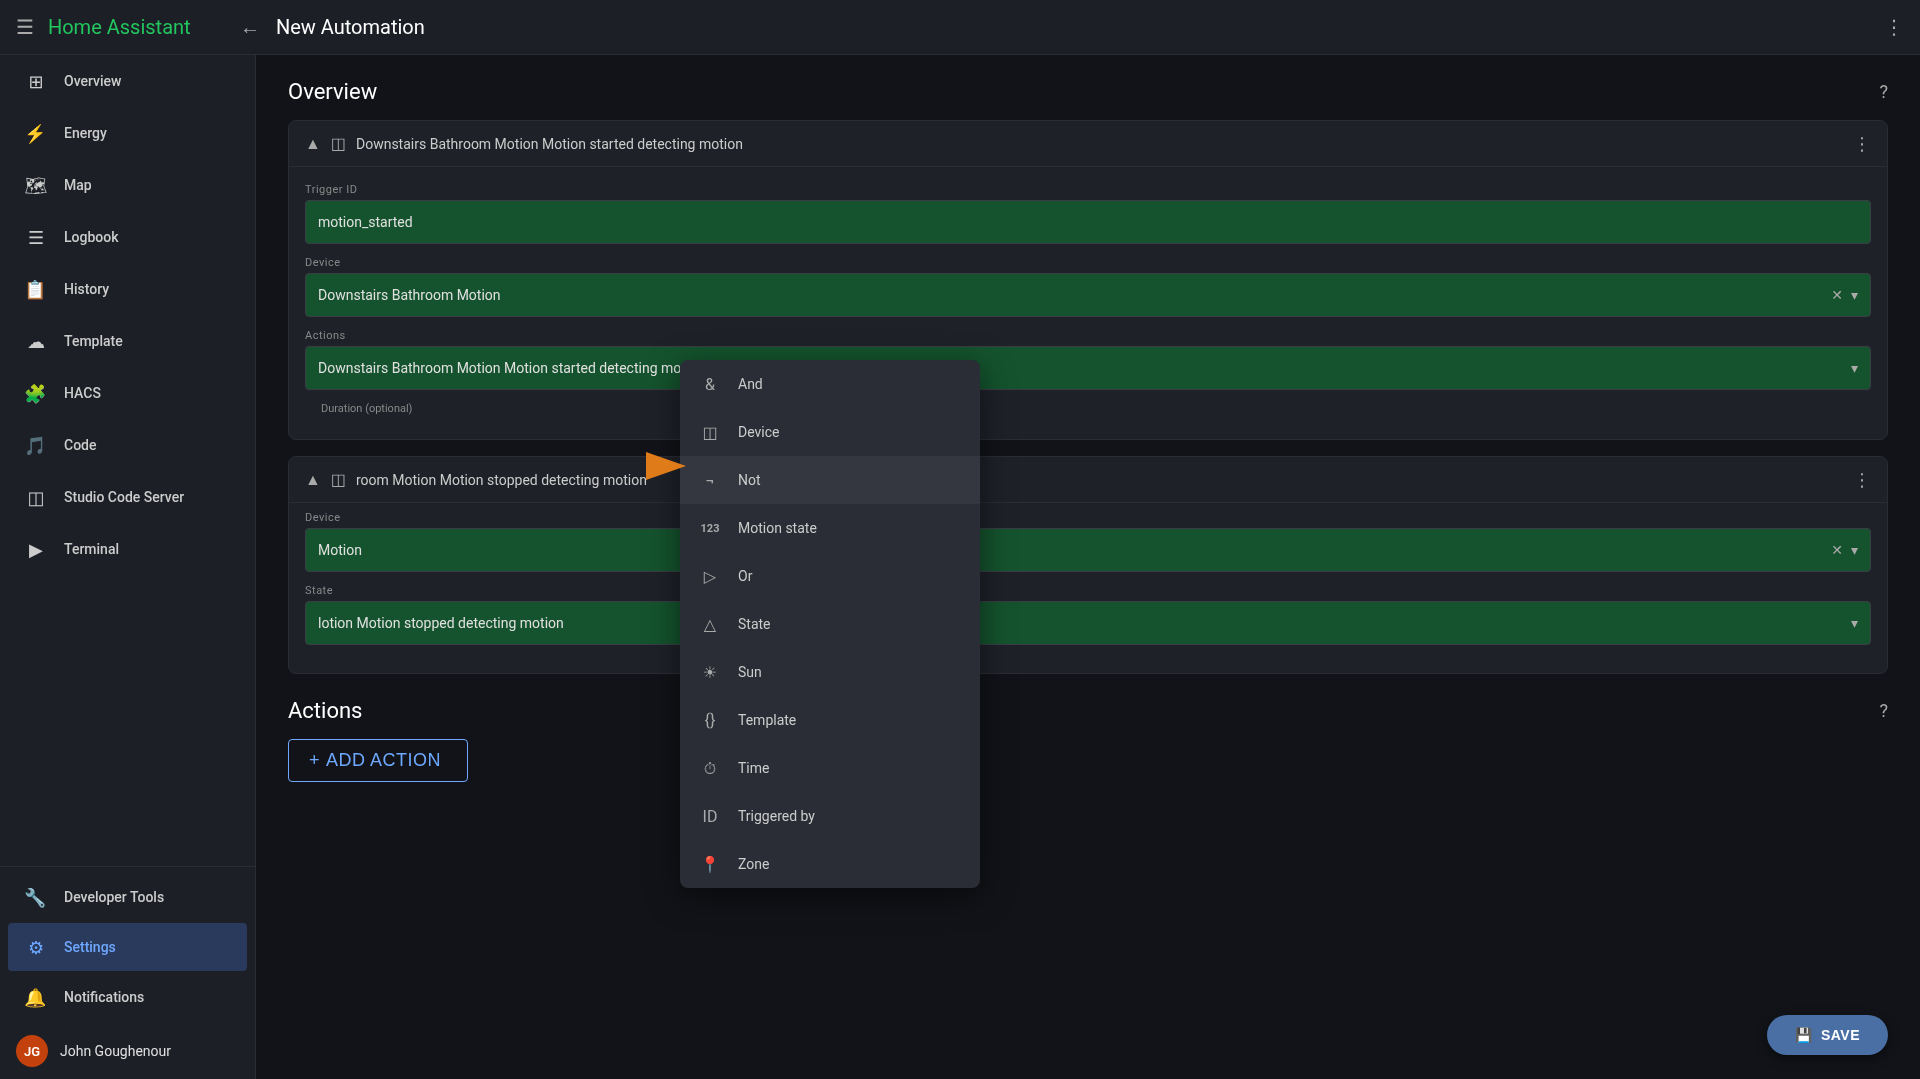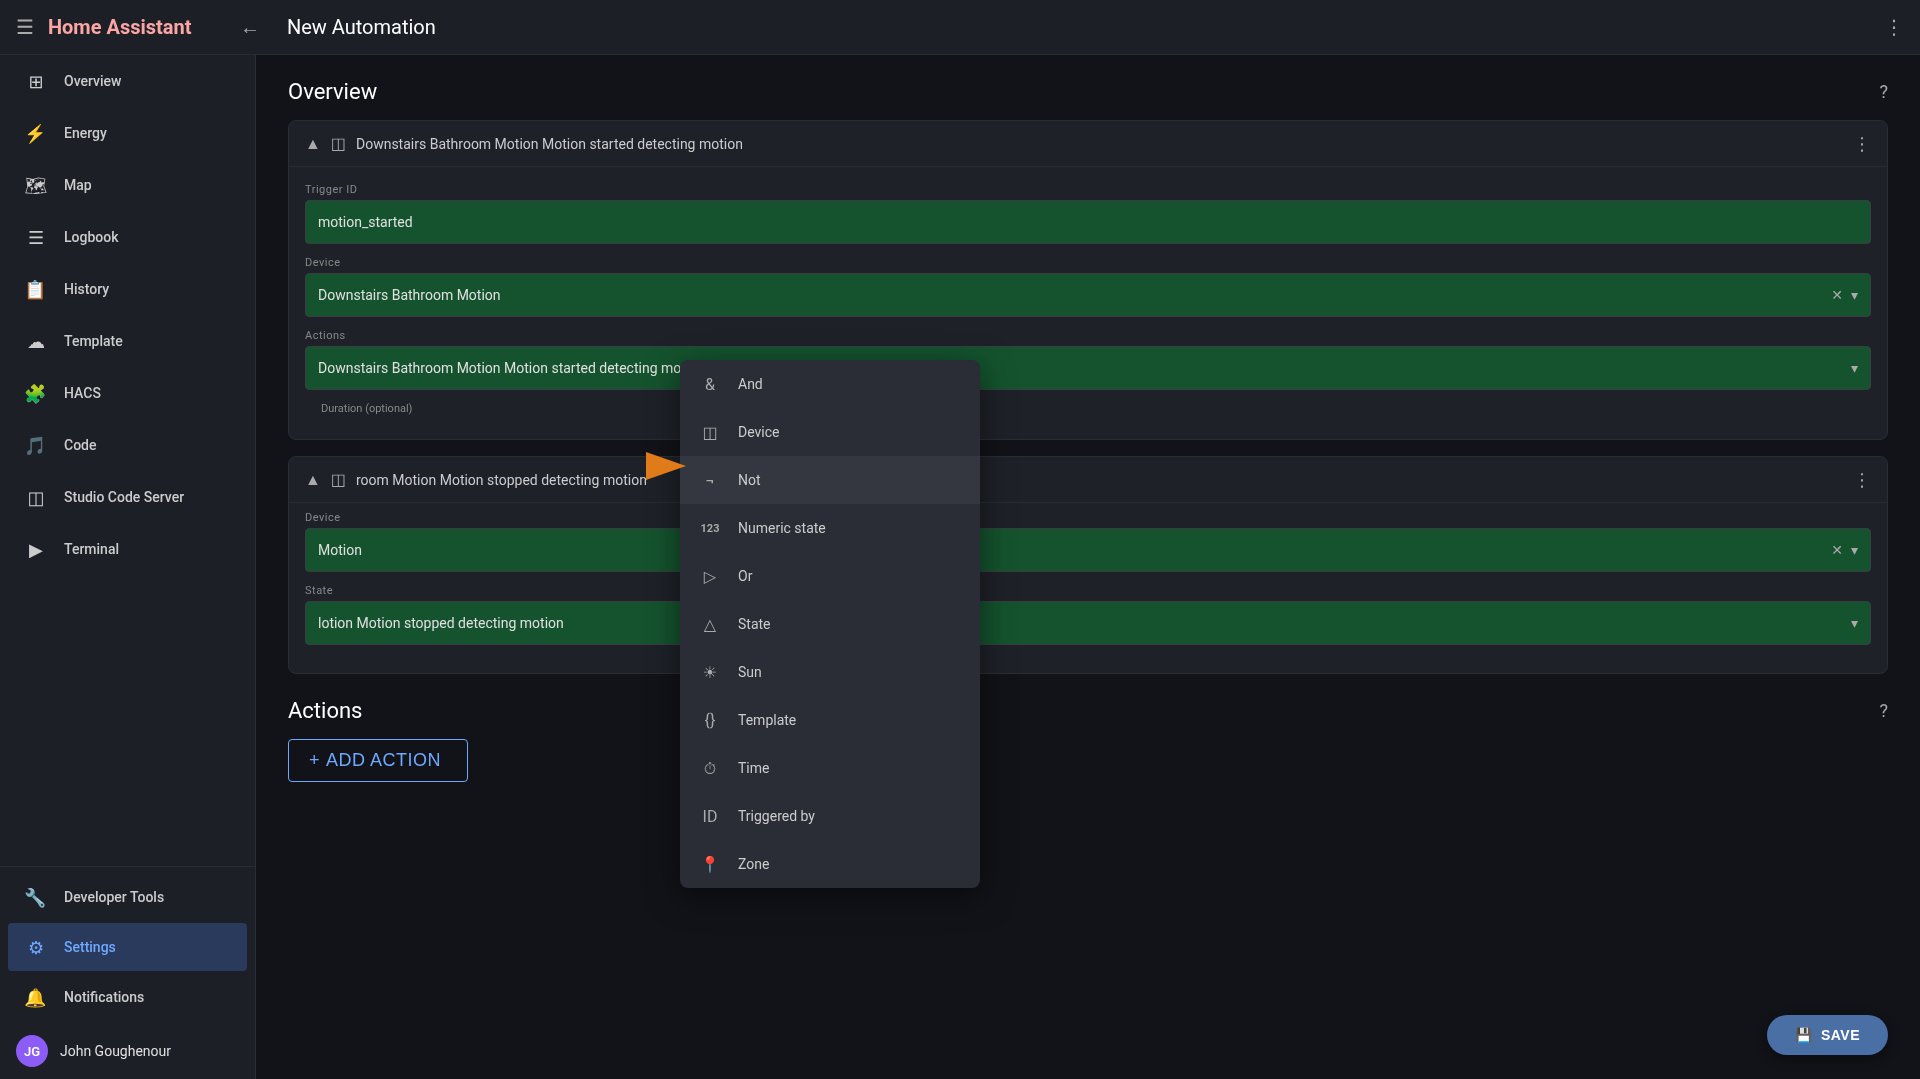--- a/index.html
+++ b/index.html
@@ -10,23 +10,23 @@
       height: 55px;
       background: #1c1f26;
       display: flex;
       align-items: center;
       padding: 0 16px;
       border-bottom: 1px solid #2a2d35;
       flex-shrink: 0;
       z-index: 100;
     }
     .top-header .menu-icon { color: #aaa; font-size: 20px; cursor: pointer; margin-right: 14px; }
-    .top-header .app-title { font-size: 20px; font-weight: 700; color: #fca5a5; margin-right: 32px; min-width: 160px; }
+    .top-header .app-title { font-size: 20px; font-weight: 400; color: #22c55e; margin-right: 32px; min-width: 160px; }
     .top-header .back-btn { color: #aaa; font-size: 20px; cursor: pointer; margin-right: 16px; }
-    .top-header .page-title { font-size: 20px; font-weight: 400; color: #fff; flex: 1; margin-left: 11px; }
+    .top-header .page-title { font-size: 20px; font-weight: 400; color: #fff; flex: 1; }
     .top-header .more-icon { color: #aaa; font-size: 20px; cursor: pointer; margin-left: auto; }
 
     
     .layout { display: flex; flex: 1; overflow: hidden; }
 
     
     .sidebar {
       width: 256px;
       background: #1c1f26;
       display: flex;
@@ -52,21 +52,21 @@
     .sidebar-item .s-icon { width: 24px; height: 24px; margin-right: 16px; display: flex; align-items: center; justify-content: center; font-size: 18px; flex-shrink: 0; }
     .sidebar-spacer { flex: 1; }
     .sidebar-bottom { border-top: 1px solid #2a2d35; padding-top: 4px; }
     .sidebar-user {
       display: flex;
       align-items: center;
       padding: 0 16px;
       height: 56px;
       cursor: pointer;
     }
-    .avatar { width: 32px; height: 32px; border-radius: 50%; background: #8b5cf6; display: flex; align-items: center; justify-content: center; font-size: 13px; font-weight: 600; color: #fff; margin-right: 12px; flex-shrink: 0; }
+    .avatar { width: 32px; height: 32px; border-radius: 50%; background: #c2410c; display: flex; align-items: center; justify-content: center; font-size: 13px; font-weight: 600; color: #fff; margin-right: 12px; flex-shrink: 0; }
 
     
     .main-content {
       flex: 1;
       overflow-y: auto;
       padding: 24px 32px;
       position: relative;
       background: #111318;
     }
 
@@ -398,21 +398,21 @@
       <div class="dropdown-item">
         <span class="d-icon">◫</span>
         <span>Device</span>
       </div>
       <div class="dropdown-item highlighted">
         <span class="d-icon" style="font-style:normal;">¬</span>
         <span>Not</span>
       </div>
       <div class="dropdown-item">
         <span class="d-icon" style="font-size:11px;font-weight:700;">123</span>
-        <span>Numeric state</span>
+        <span>Motion state</span>
       </div>
       <div class="dropdown-item">
         <span class="d-icon">▷</span>
         <span>Or</span>
       </div>
       <div class="dropdown-item">
         <span class="d-icon">△</span>
         <span>State</span>
       </div>
       <div class="dropdown-item">

